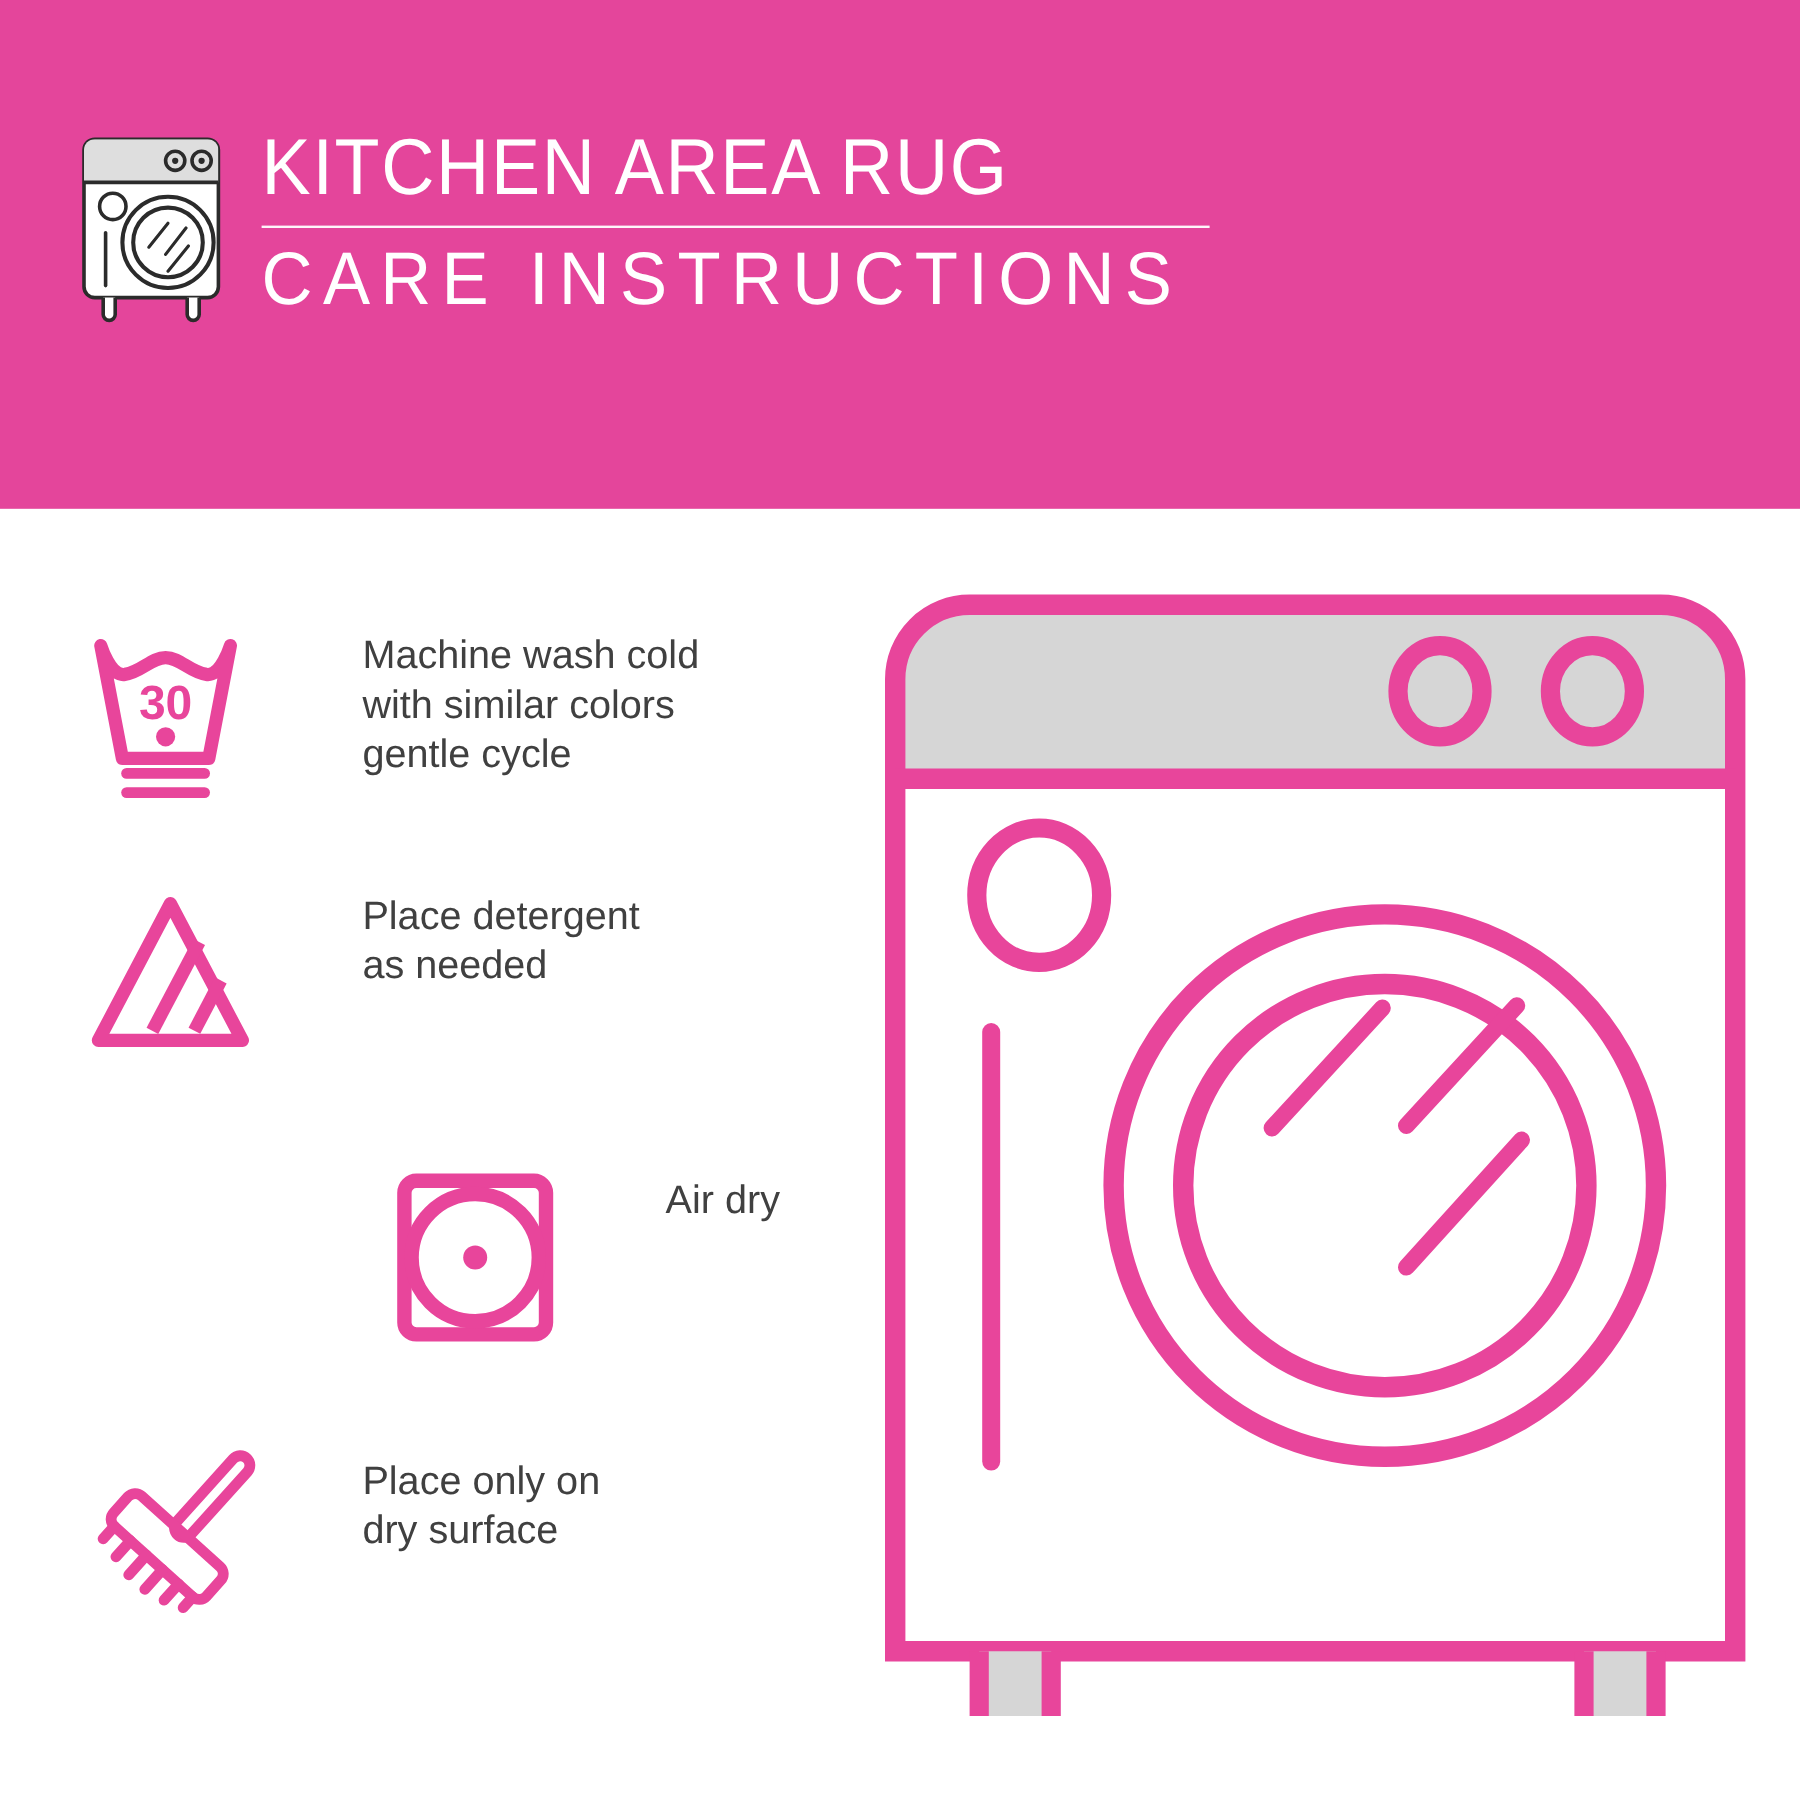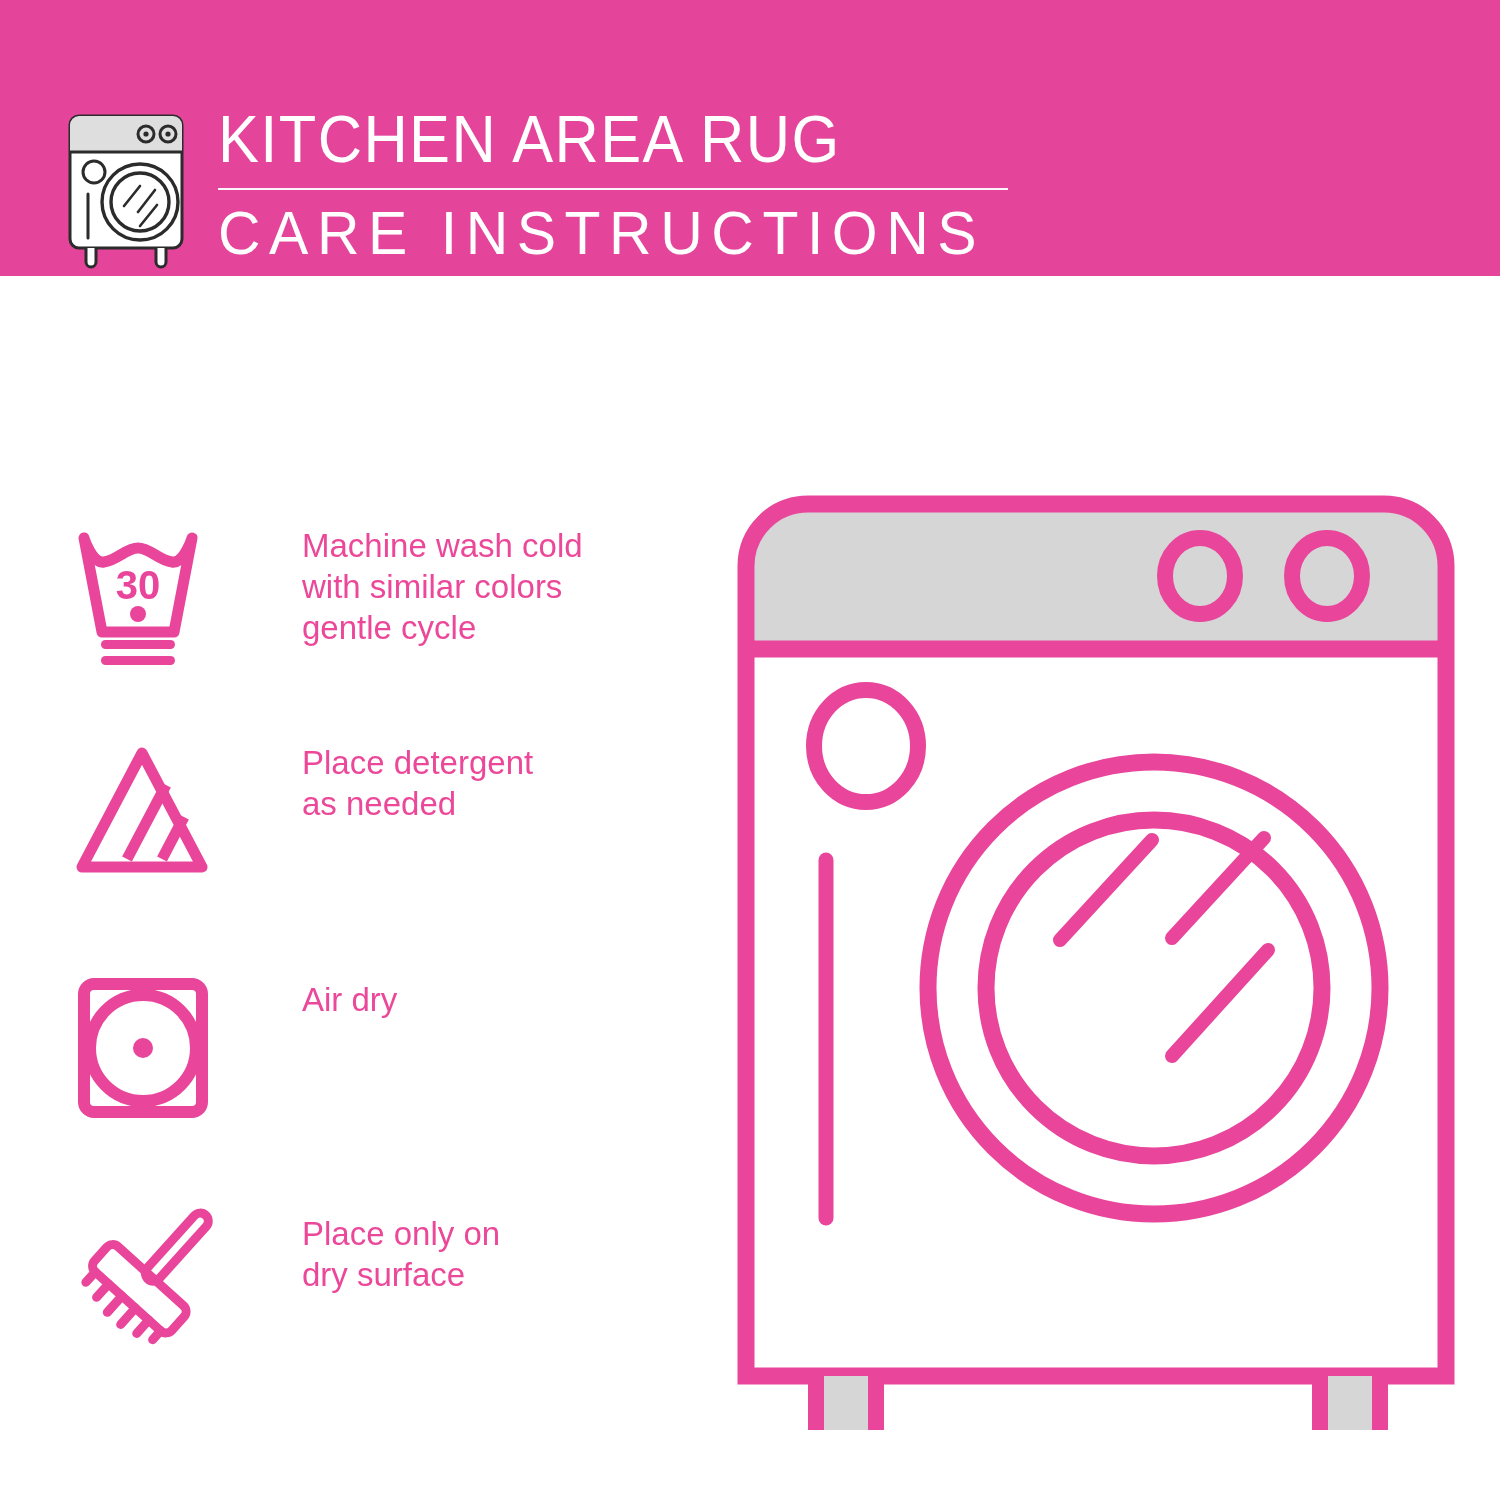--- a/index.html
+++ b/index.html
@@ -14,21 +14,21 @@
     overflow: hidden;
     position: relative;
   }
 
   
   #header-band {
     position: absolute;
     left: 0;
     top: 0;
     width: 1500px;
-    height: 276px;
+    height: 424px;
     background: #e4459b;
   }
   #header-inner {
     position: absolute;
     left: 62px;
     top: 100px;
     display: flex;
     align-items: flex-start;
   }
   #header-machine-icon {
@@ -86,30 +86,30 @@
     align-items: flex-start;
     width: 580px;
   }
   .care-symbol {
     flex: 0 0 auto;
     width: 150px;
     height: 150px;
   }
   .care-text {
     margin-left: 82px;
-    color: #ec4899;
+    color: #404040;
     font-size: 33px;
     line-height: 1.24;
     font-weight: 400;
     padding-top: 6px;
     white-space: pre-line;
   }
   #care-row-0 { top: 168px; }
   #care-row-1 { top: 385px; }
-  #care-row-2 { top: 622px; }
+  #care-row-2 { top: 622px; justify-content: flex-end; }
   #care-row-3 { top: 832px; margin-top: 24px; }
 
   
   #machine-illustration {
     position: absolute;
     left: 720px;
     top: 480px;
     width: 760px;
     height: 950px;
   }

